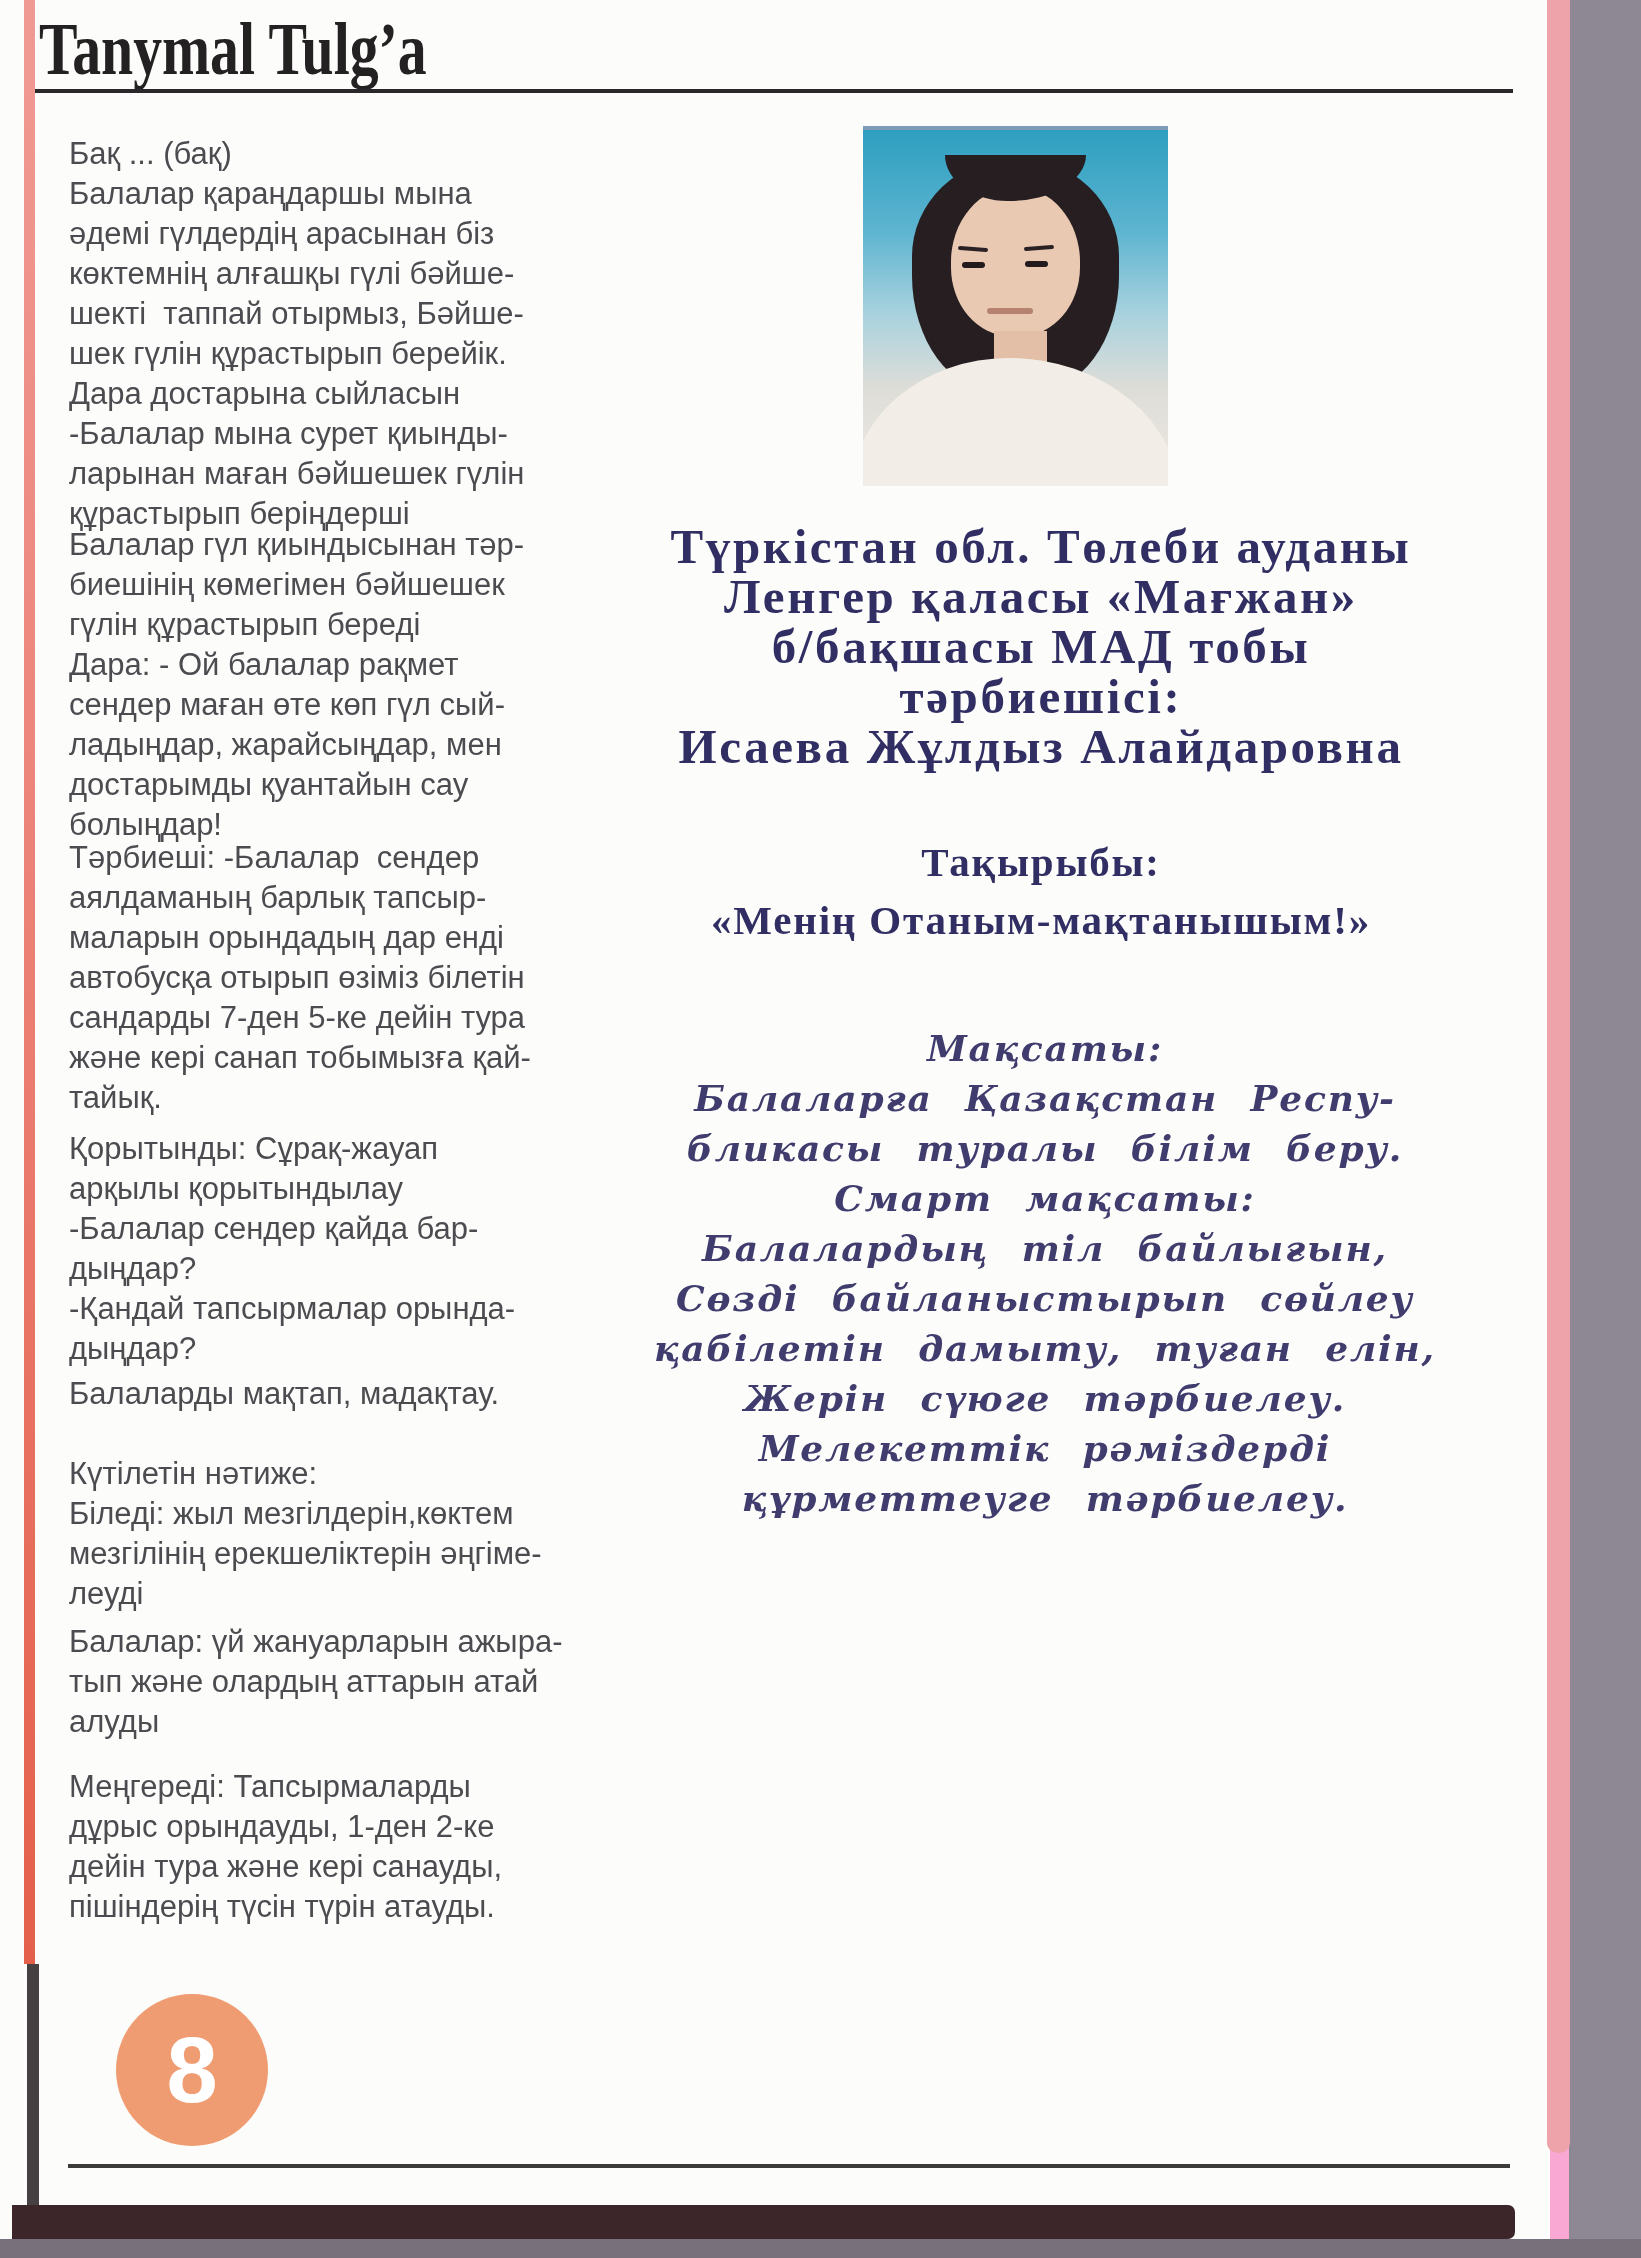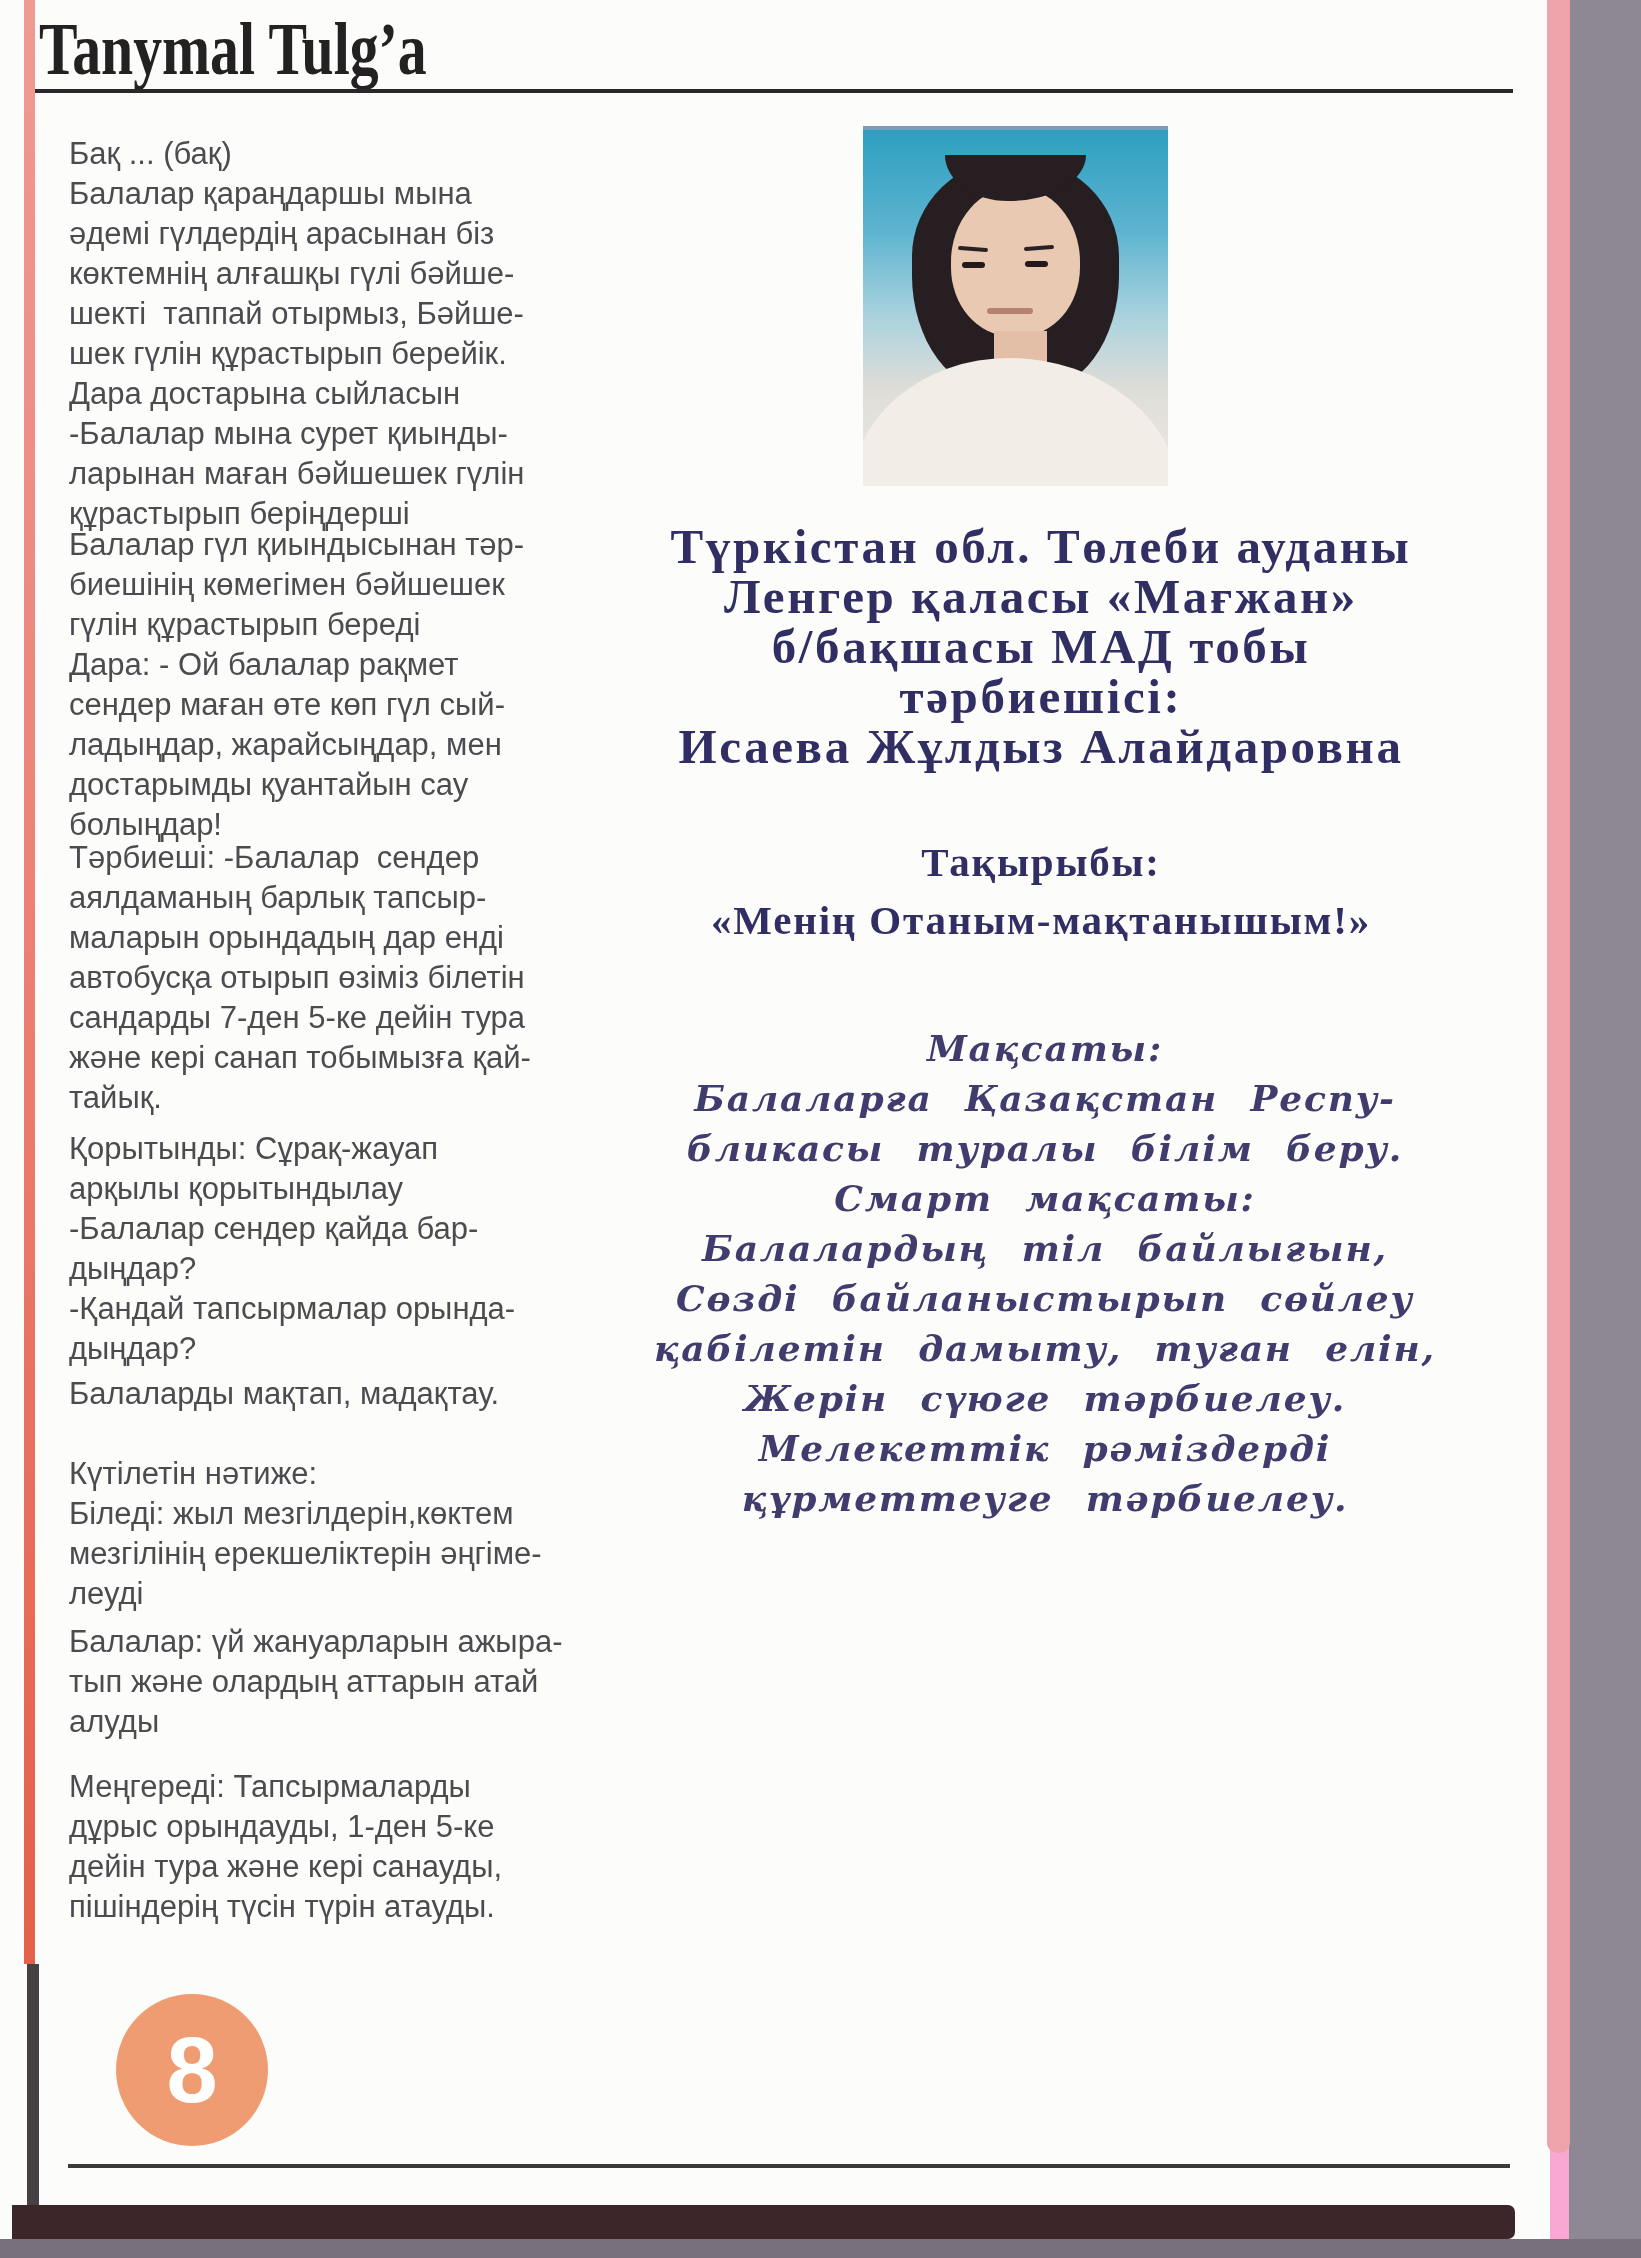--- a/index.html
+++ b/index.html
@@ -97,21 +97,21 @@
 дыңдар?</div>
   <div class="lcol" style="top:1374px">Балаларды мақтап, мадақтау.</div>
   <div class="lcol" style="top:1454px">Күтілетін нәтиже:
 Біледі: жыл мезгілдерін,көктем
 мезгілінің ерекшеліктерін әңгіме-
 леуді</div>
   <div class="lcol" style="top:1622px">Балалар: үй жануарларын ажыра-
 тып және олардың аттарын атай
 алуды</div>
   <div class="lcol" style="top:1767px">Меңгереді: Тапсырмаларды
-дұрыс орындауды, 1-ден 5-ке
+дұрыс орындауды, 1-ден 2-ке
 дейін тура және кері санауды,
 пішіндерің түсін түрін атауды.</div>
 
   <div class="photo">
     <div class="hair"></div>
     <div class="face"></div>
     <div class="bang"></div>
     <div class="brow l"></div>
     <div class="brow r"></div>
     <div class="eye l"></div>

